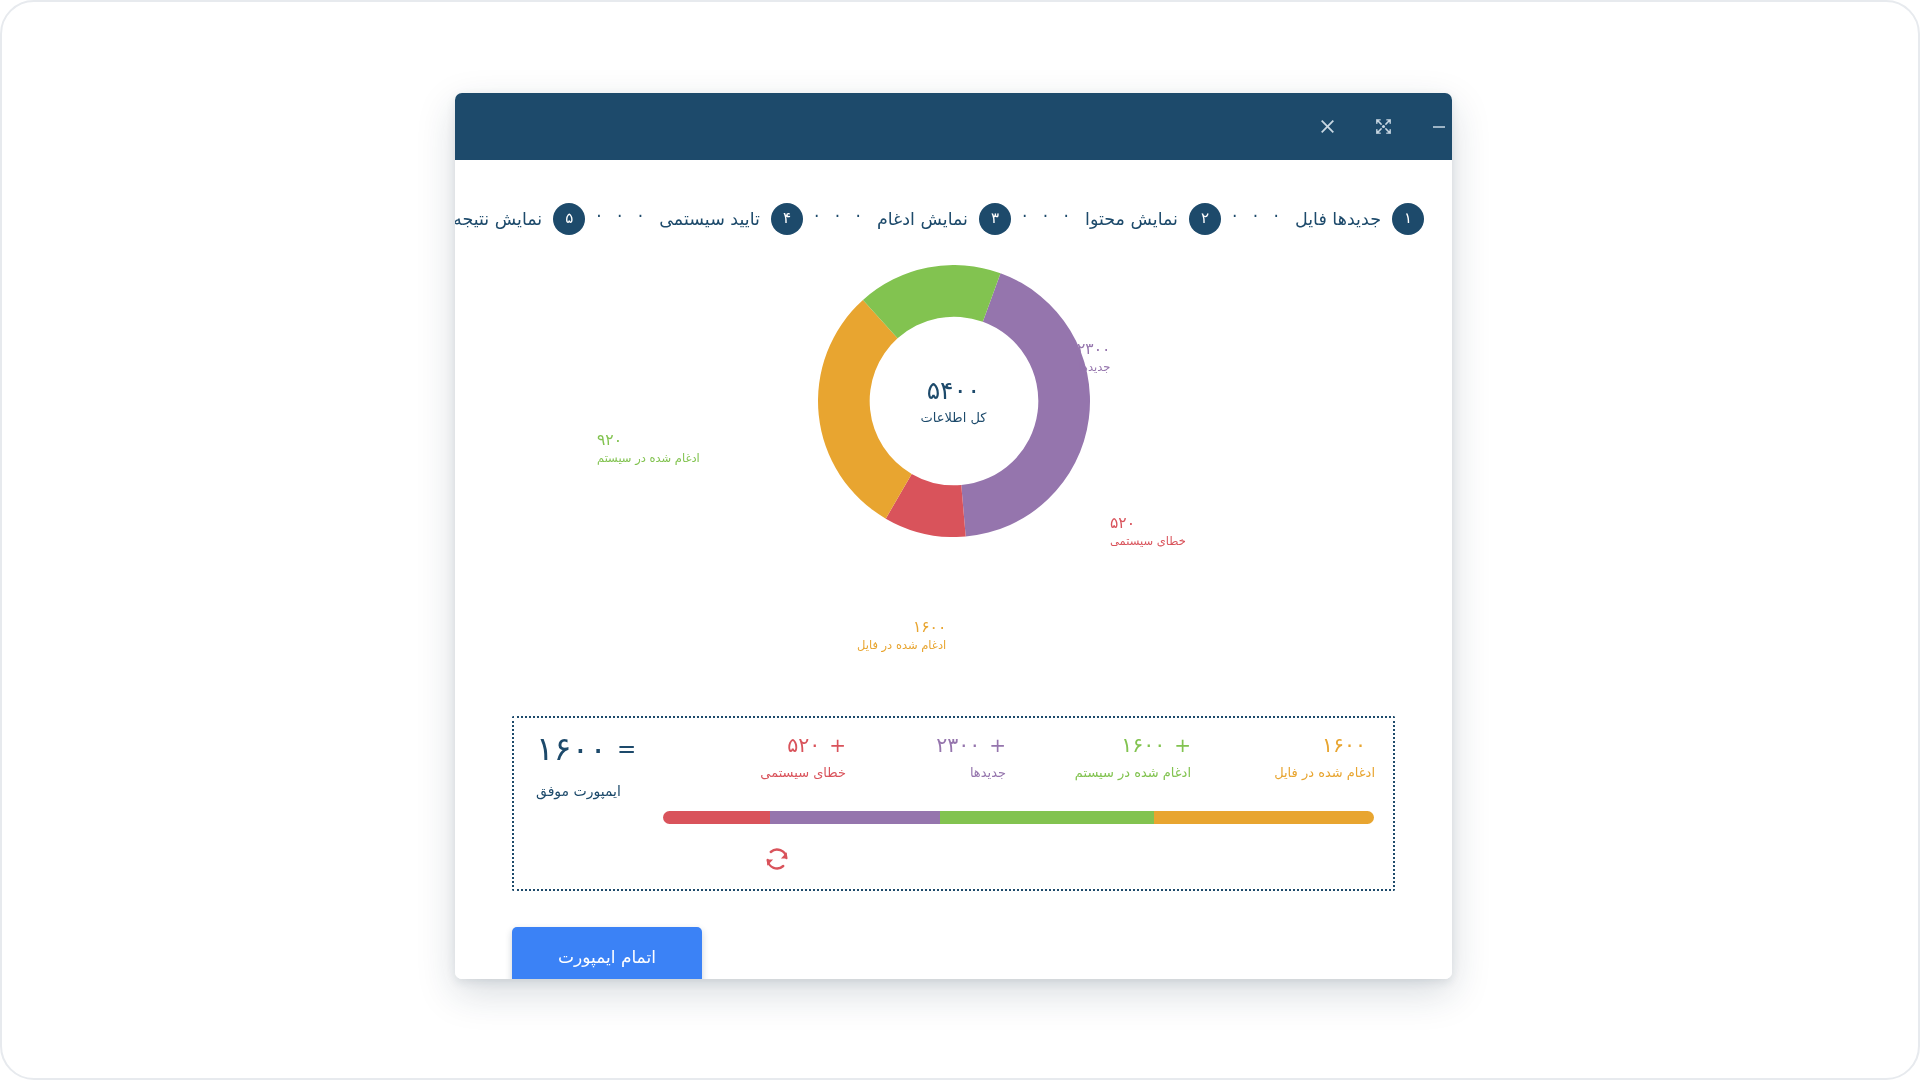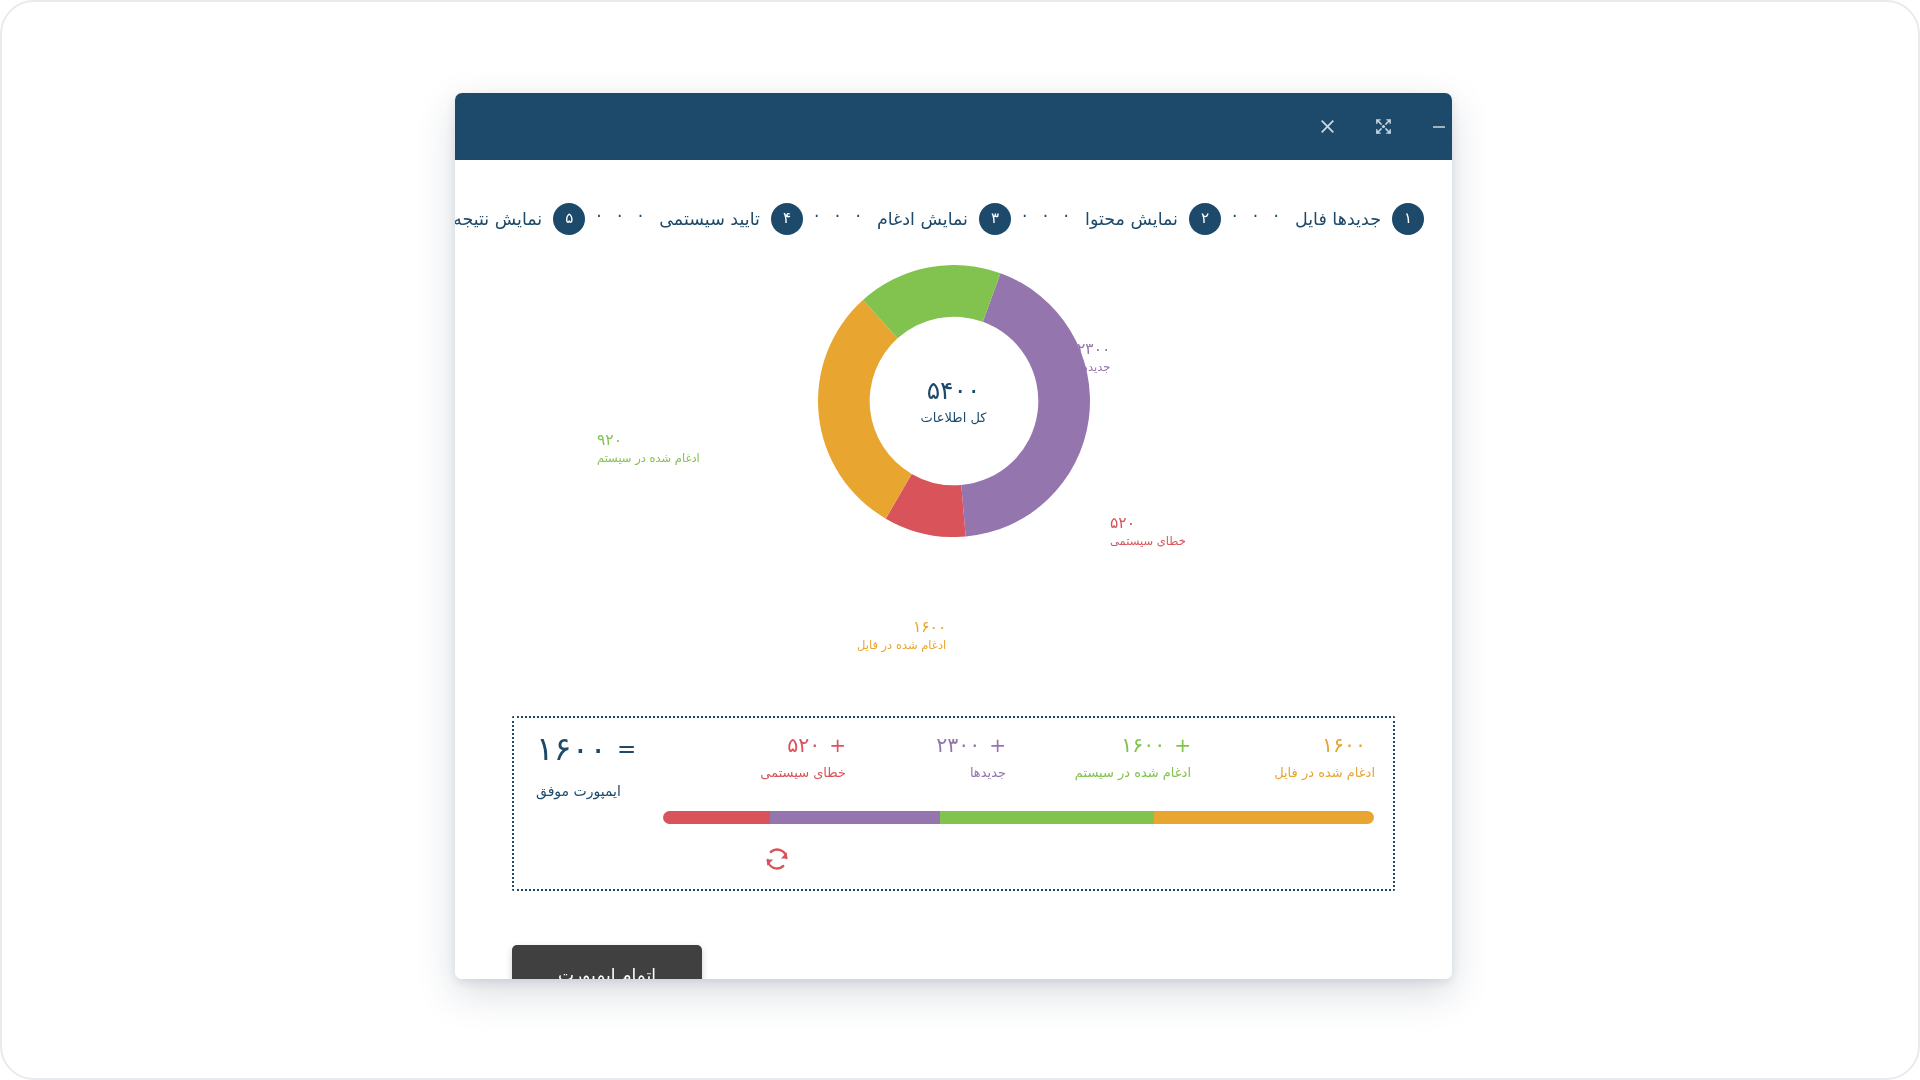--- a/index.html
+++ b/index.html
@@ -210,24 +210,24 @@
     top: 126px;
     left: 248px;
     width: 30px; height: 30px;
     cursor: pointer;
   }
 
   
   .finish-btn {
     position: absolute;
     left: 57px;
-    top: 785px;
+    top: 767px;
     width: 190px;
     height: 59px;
-    background: #404040;
+    background: #3b82f6;
     color: #ffffff;
     border: none;
     border-radius: 5px;
     font-size: 17px;
     font-family: inherit;
     cursor: pointer;
     box-shadow: 0 3px 7px rgba(25,45,70,0.22);
   }
 </style>
 </head>

